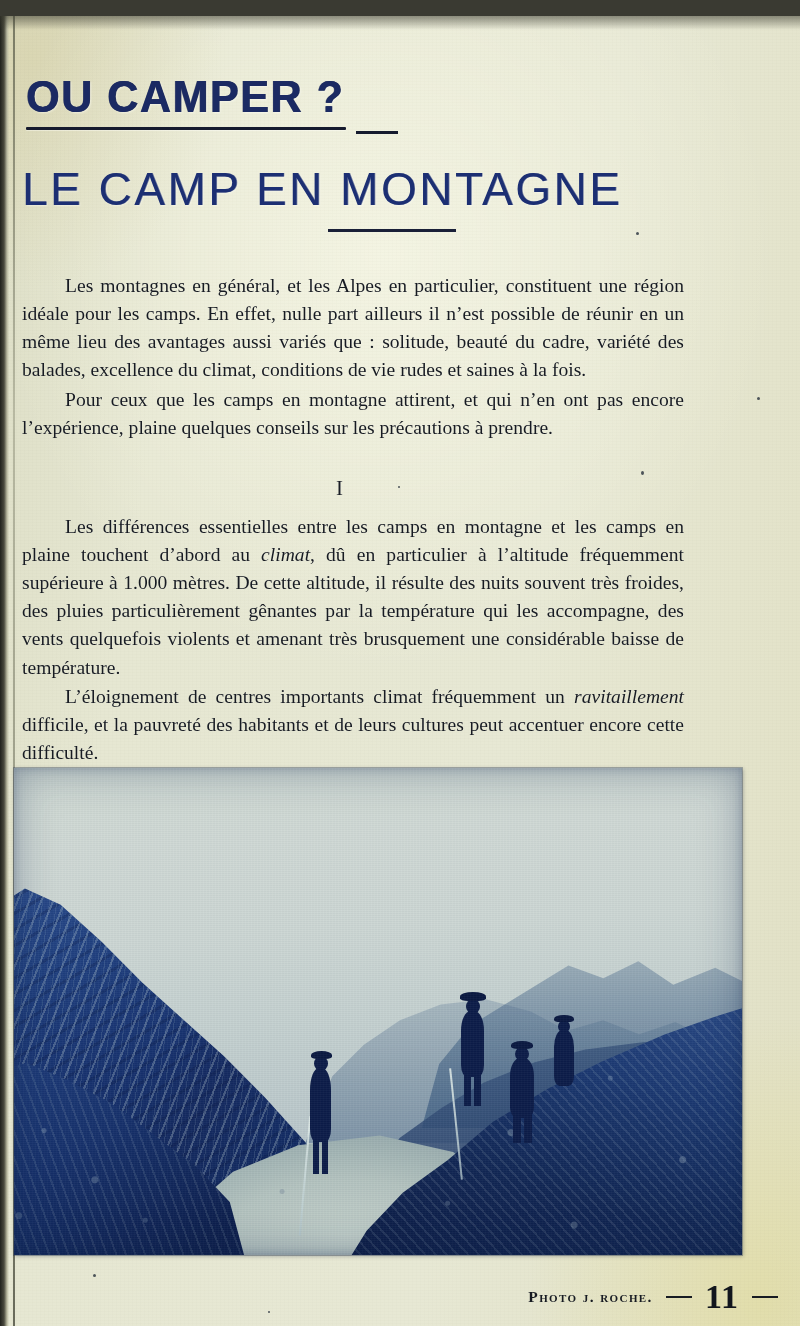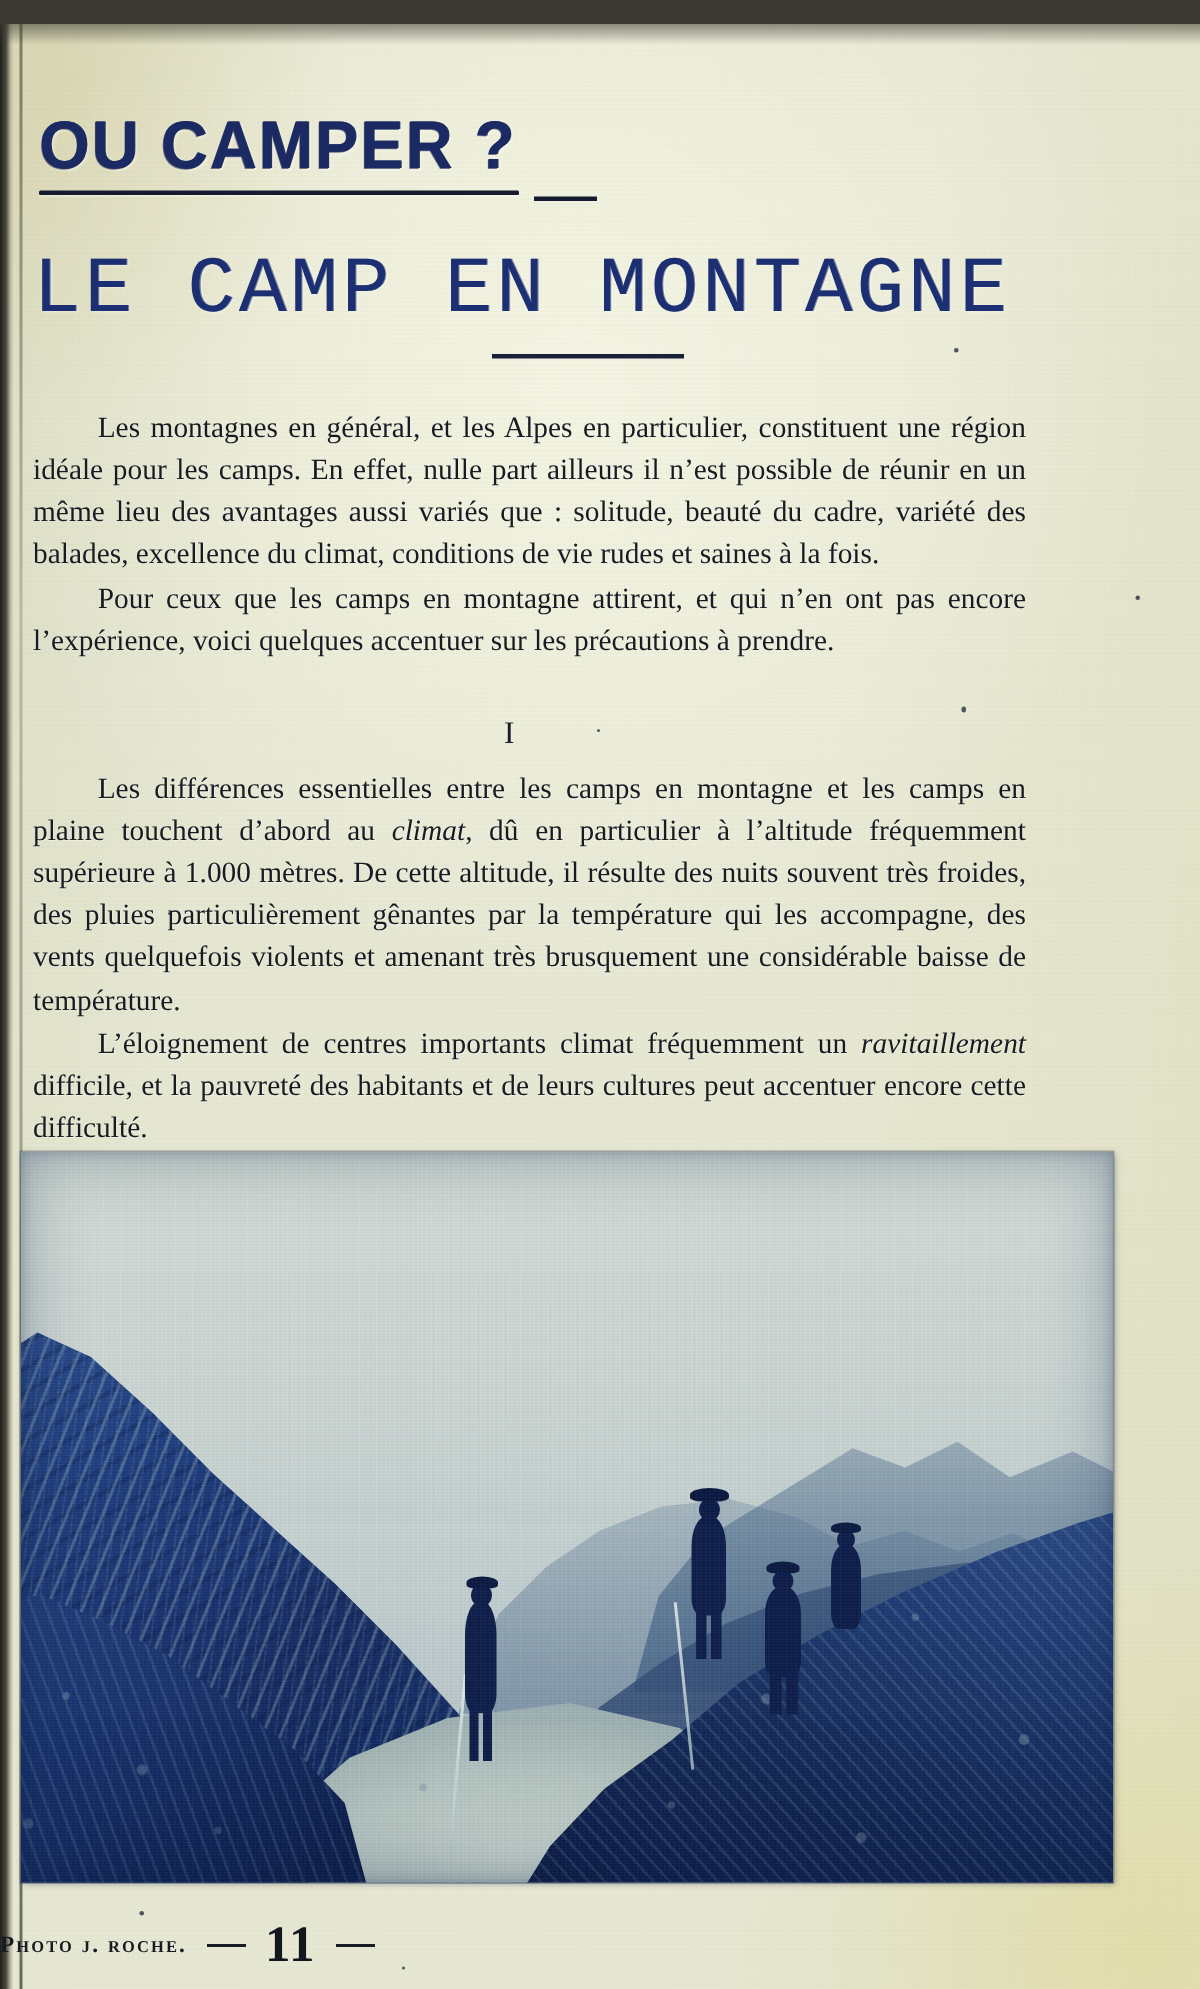--- a/index.html
+++ b/index.html
@@ -114,23 +114,23 @@
     background: #151a2e;
   }
 
   .title-wrap {
     position: absolute;
     left: 22px;
     top: 150px;
     width: 740px;
   }
   .title {
-    font-family: Liberation Mono, monospace;
+    font-family: Liberation Sans, sans-serif;
     font-weight: normal;
-    font-size: 53px;
+    font-size: 46px;
     letter-spacing: 2.5px;
     color: #1c2f73;
     line-height: 1.02;
     margin: 0;
     transform: scaleX(1.0);
     text-shadow:
       0.7px 0 0 rgba(24,42,105,0.55),
       1.3px 1.1px 2px rgba(255,255,250,0.45);
   }
   .title-rule {
@@ -329,21 +329,21 @@
   .specks { position: absolute; inset: 0; pointer-events: none; }
   .speck { position: absolute; background: #1a2330; border-radius: 50%; opacity: 0.75; }
 
   
   .footer {
     position: absolute;
     left: 0;
     top: 1262px;
     width: 800px;
     display: flex;
-    justify-content: flex-start;
+    justify-content: flex-end;
     align-items: center;
     gap: 13px;
     padding-right: 22px;
     box-sizing: border-box;
   }
   .credit {
     font-family: "Liberation Serif", "DejaVu Serif", serif;
     font-size: 15.5px;
     font-weight: bold;
     letter-spacing: 1.4px;
@@ -381,21 +381,21 @@
       <div class="kicker-rule-2"></div>
     </div>
 
     <div class="title-wrap">
       <h2 class="title">LE CAMP EN MONTAGNE</h2>
       <div class="title-rule"></div>
     </div>
 
     <div class="body-block" id="block-a">
         <p>Les montagnes en général, et les Alpes en particulier, constituent une région idéale pour les camps. En effet, nulle part ailleurs il n’est possible de réunir en un même lieu des avantages aussi variés que : solitude, beauté du cadre, variété des balades, excellence du climat, conditions de vie rudes et saines à la fois.</p>
-        <p>Pour ceux que les camps en montagne attirent, et qui n’en ont pas encore l’expérience, voici quelques accentuer sur les précautions à prendre.</p>
+        <p>Pour ceux que les camps en montagne attirent, et qui n’en ont pas encore l’expérience, plaine quelques conseils sur les précautions à prendre.</p>
       </div>
 
     <div class="section-mark">I</div>
 
     <div class="body-block" id="block-b">
         <p><span>Les différences essentielles entre les camps en montagne et les camps en plaine touchent d’abord au </span><em>climat</em><span>, dû en particulier à l’altitude fréquemment supérieure à 1.000 mètres. De cette altitude, il résulte des nuits souvent très froides, des pluies particulièrement gênantes par la température qui les accompagne, des vents quelquefois violents et amenant très brusquement une considérable baisse de température.</span></p>
         <p><span>L’éloignement de centres importants climat fréquemment un </span><em>ravitaillement</em><span> difficile, et la pauvreté des habitants et de leurs cultures peut accentuer encore cette difficulté.</span></p>
       </div>
 
     <figure class="photo" style="margin:0;">

